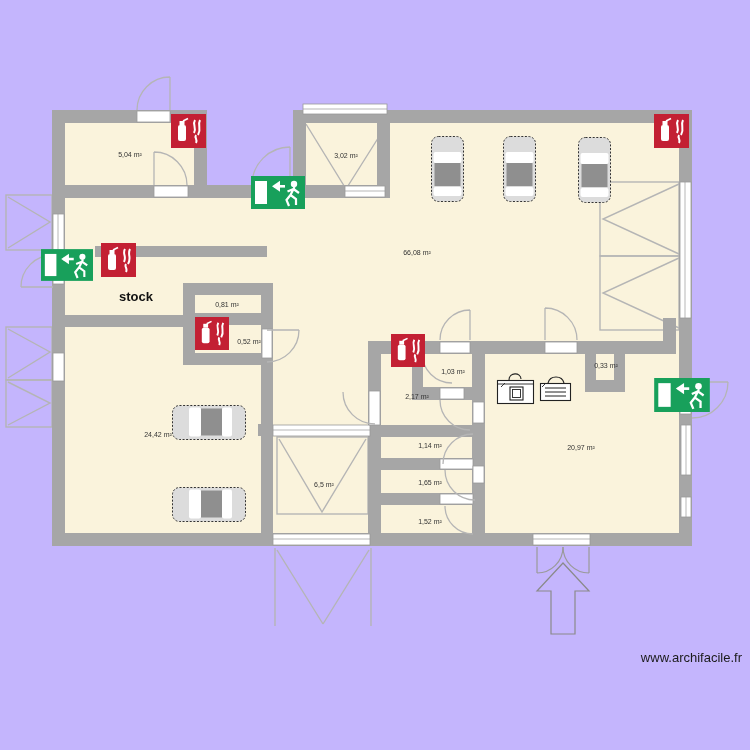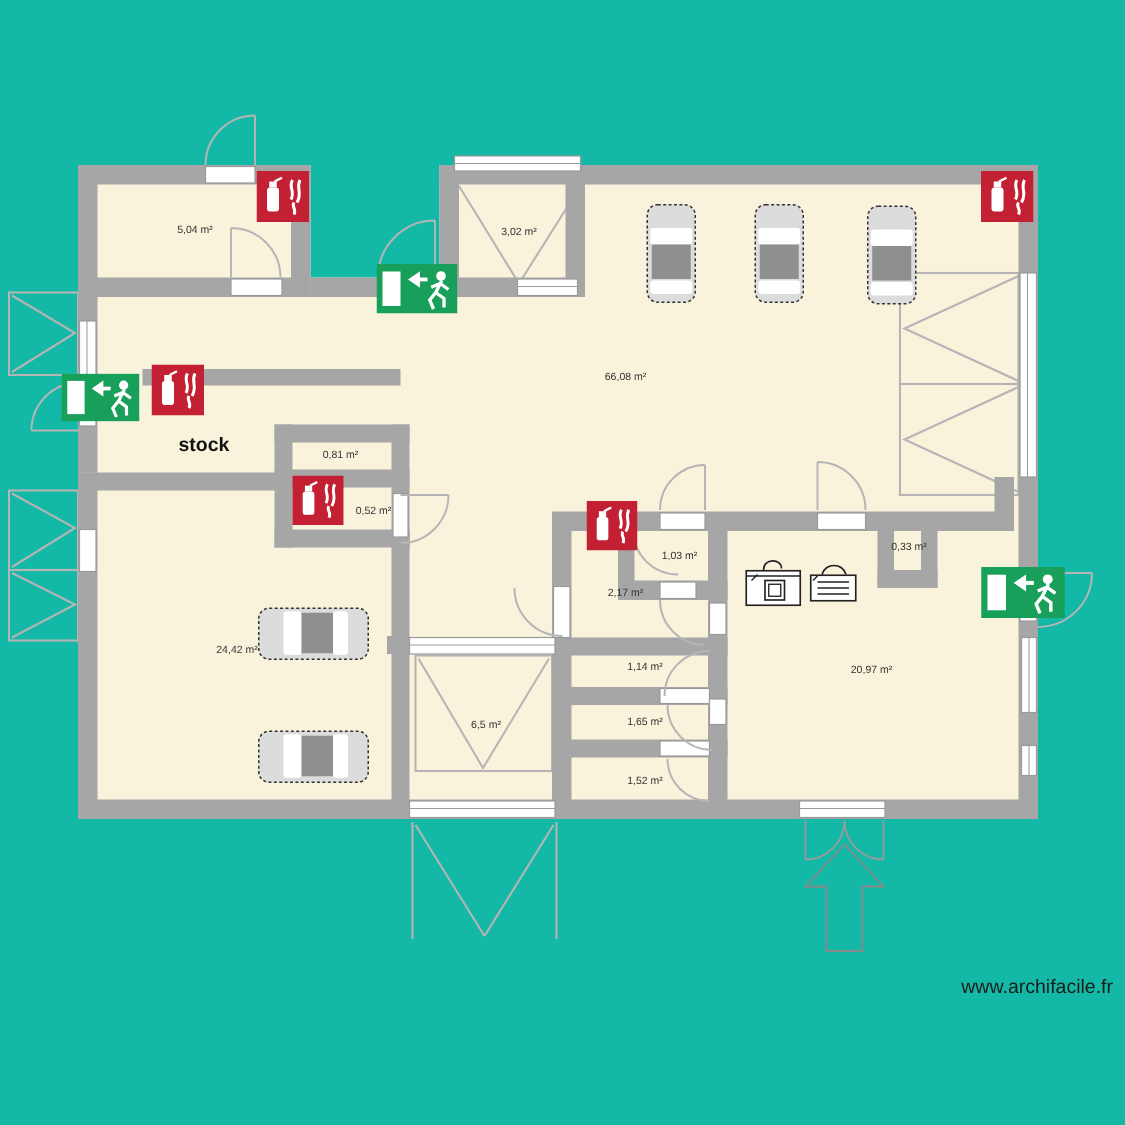--- a/index.html
+++ b/index.html
@@ -1,16 +1,16 @@
 <!DOCTYPE html>
 <html><head>
 <meta charset="utf-8">
 <style>
   html,body{margin:0;padding:0;background:#fff;}
-  #canvas{position:relative;width:750px;height:750px;background:#14b8a6;overflow:hidden;
+  #canvas{position:relative;width:750px;height:750px;background:#c4b5fd;overflow:hidden;
           font-family:"Liberation Sans","DejaVu Sans",sans-serif;}
   #plan-svg{position:absolute;left:0;top:0;}
   .lbl{position:absolute;transform:translate(-50%,-50%);font-size:7px;color:#333;
        white-space:nowrap;letter-spacing:0;}
   .zone{position:absolute;transform:translate(-50%,-50%);font-size:13px;font-weight:bold;
         color:#111;white-space:nowrap;}
   .sign{position:absolute;line-height:0;}
   .watermark{position:absolute;font-size:13px;color:#1b1b1b;white-space:nowrap;}
 </style>
 </head>

